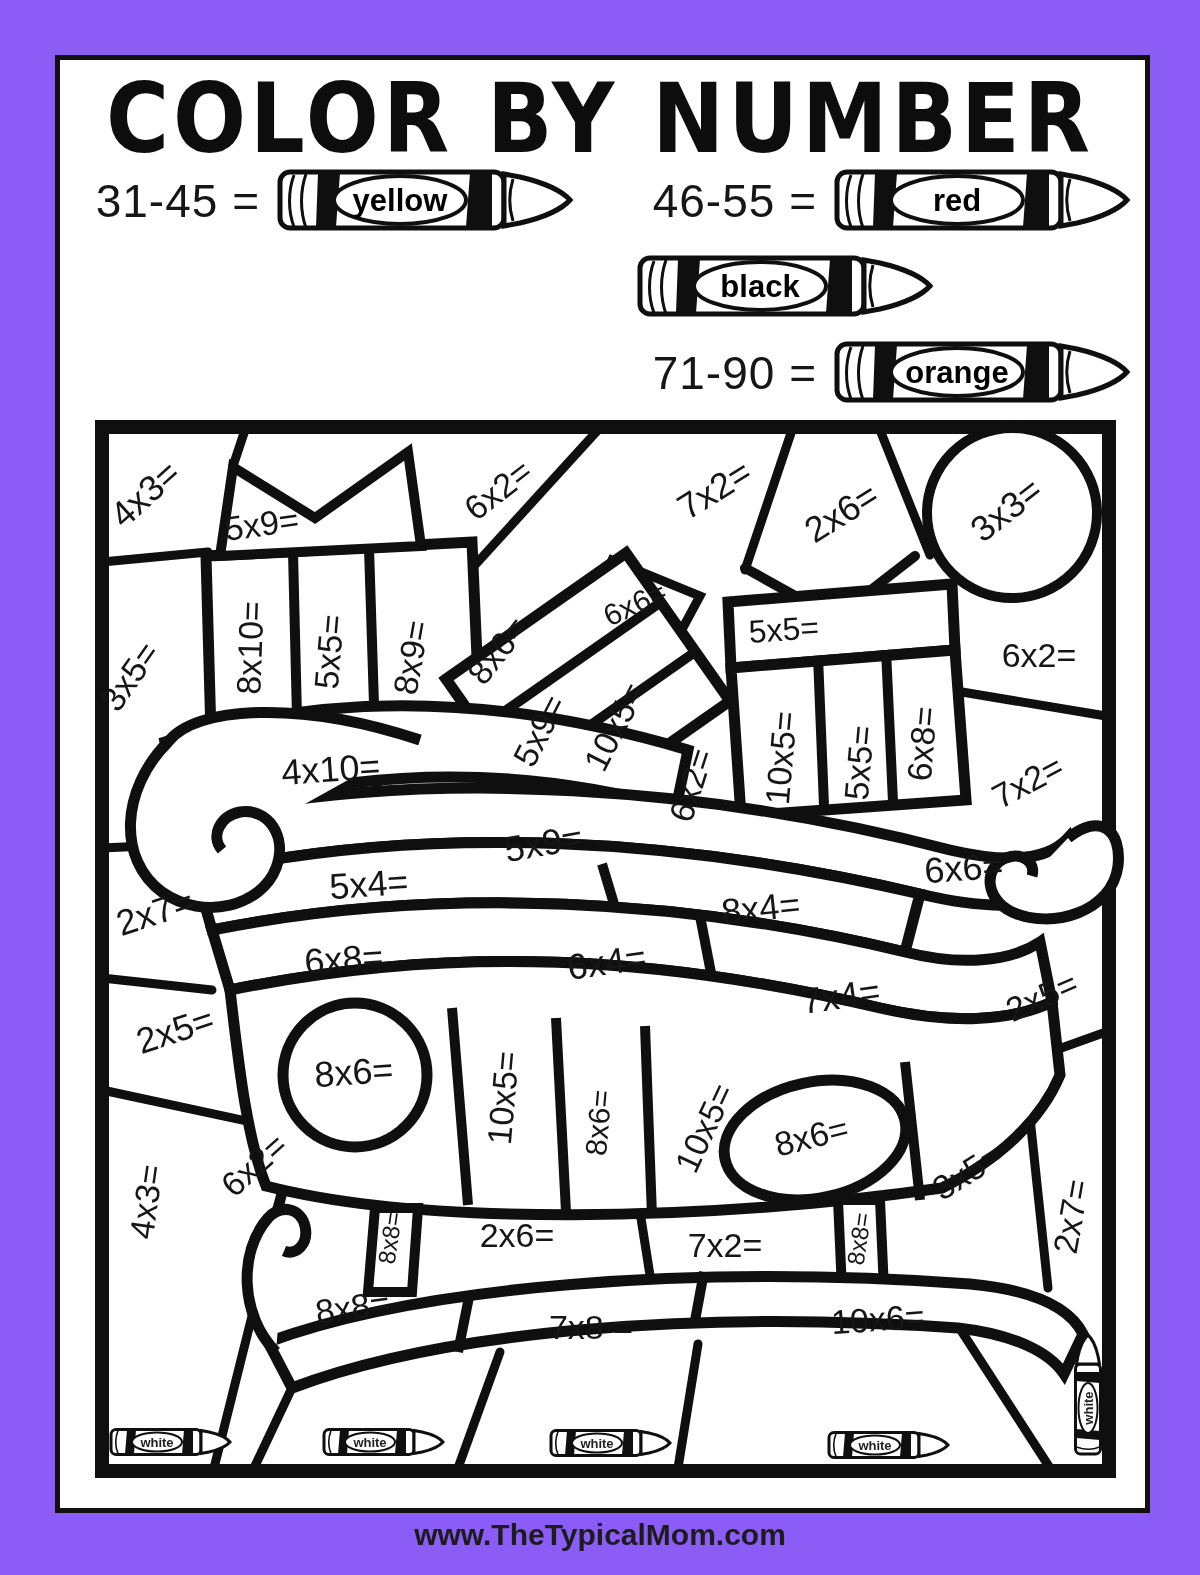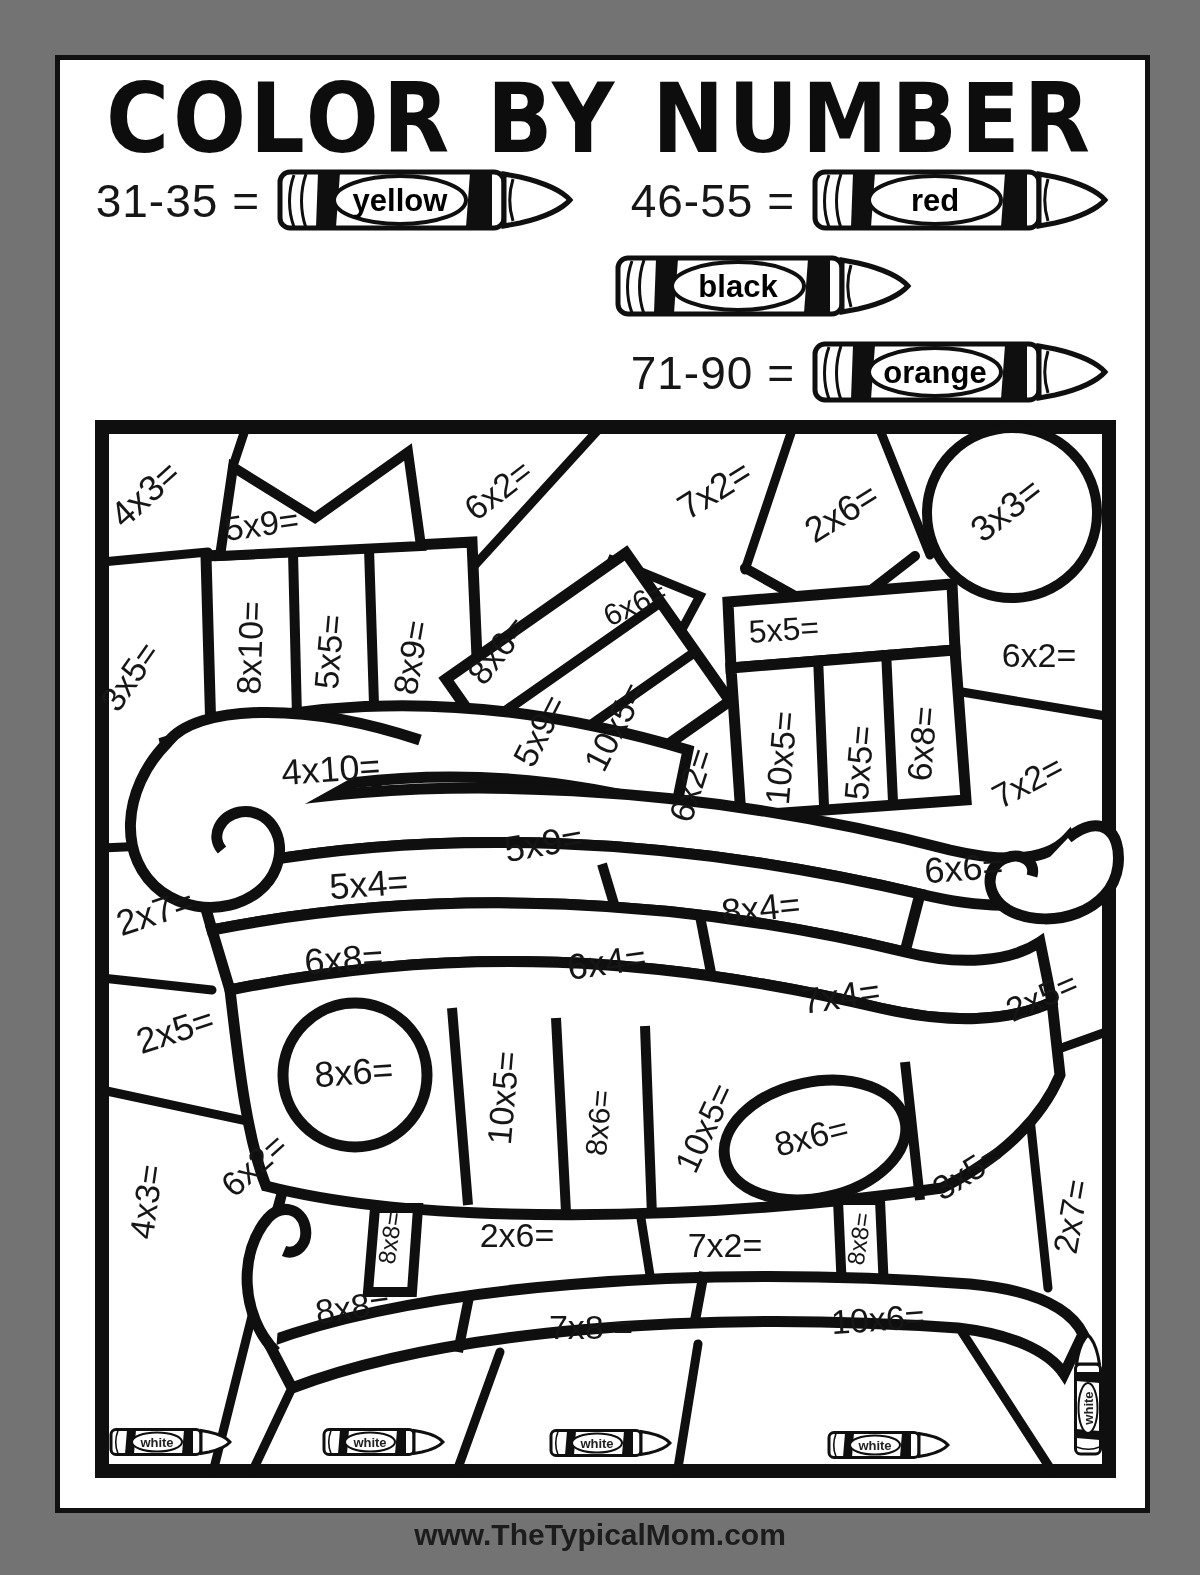--- a/index.html
+++ b/index.html
@@ -1,25 +1,25 @@
 <!DOCTYPE html>
 <html><head>
 <meta charset="utf-8">
 <style>
   html,body{margin:0;padding:0;background:#ffffff;}
-  #page{position:relative;width:1200px;height:1575px;background:#737373;overflow:hidden;
+  #page{position:relative;width:1200px;height:1575px;background:#8b5cf6;overflow:hidden;
         font-family:"Liberation Sans",sans-serif;color:#111;}
   #page-border{position:absolute;left:55px;top:55px;width:1085px;height:1448px;
         border:5px solid #111;background:#fff;}
   #title{position:absolute;left:0;top:68px;width:1200px;text-align:center;
         font-size:86px;font-weight:900;letter-spacing:4px;color:#0d0d0d;
         transform:scaleY(1.12);font-family:"DejaVu Sans","Liberation Sans",sans-serif;}
   .legend-col{position:absolute;top:165px;width:520px;display:flex;flex-direction:column;gap:14px;}
   #legend-left{left:75px;}
-  #legend-right{left:610px;}
+  #legend-right{left:632px;}
   .legend-row{display:flex;align-items:center;height:72px;}
   .legend-range{width:185px;text-align:right;font-size:46px;font-weight:400;
         letter-spacing:1px;padding-right:12px;white-space:nowrap;color:#161616;}
   .legend-crayon{width:310px;height:70px;flex:0 0 auto;}
   .crayon-label{font-size:31px;font-weight:700;}
   #art{position:absolute;left:0;top:0;}
   .expr{font-family:"Liberation Sans",sans-serif;fill:#161616;text-anchor:middle;}
   .white-label{font-size:13px;font-weight:700;fill:#222;text-anchor:middle;}
   #footer{position:absolute;left:0;top:1518px;width:1200px;text-align:center;
         font-size:30px;font-weight:700;color:#1c1c1c;}
@@ -51,21 +51,21 @@
         <path d="M 19,4.5 L 28,4.5 L 26,28.5 L 17,28.5 Z" fill="#0f0f0f" stroke="none"></path>
         <path d="M 76,4.5 L 85,4.5 L 85,28.5 L 74,28.5 Z" fill="#0f0f0f" stroke="none"></path>
         <ellipse cx="49" cy="16.5" rx="25" ry="9.5" class="fw" stroke-width="2"></ellipse>
         <path d="M 93,5 L 101,6.5 C 112,9 119,13 122,16.5 C 119,20 112,24 101,26.5 L 93,28 Z" class="fw" stroke-width="3"></path>
       </g>
     </defs>
   </svg>
 
   <div id="legend-left" class="legend-col">
     <div class="legend-row">
-      <div class="legend-range">31-35 =</div>
+      <div class="legend-range">31-45 =</div>
       <svg class="legend-crayon" viewBox="0 0 310 70">
         <use href="#crayon-big"></use>
           <text class="crayon-label" x="128" y="45" text-anchor="middle">yellow</text>
       </svg>
     </div>
   </div>
   <div id="legend-right" class="legend-col">
     <div class="legend-row">
       <div class="legend-range">46-55 =</div>
       <svg class="legend-crayon" viewBox="0 0 310 70">

